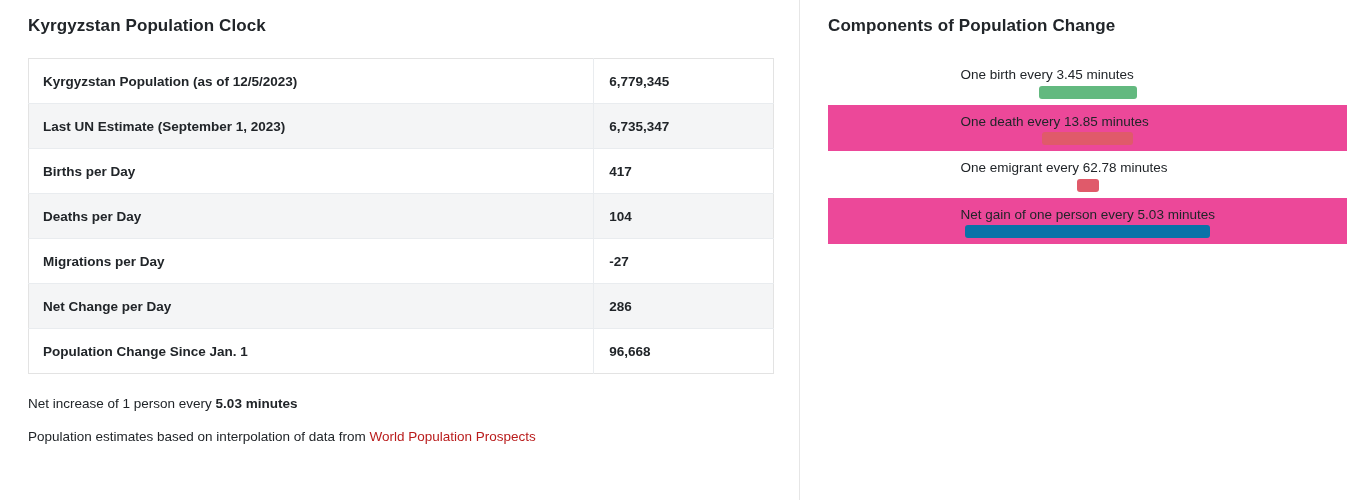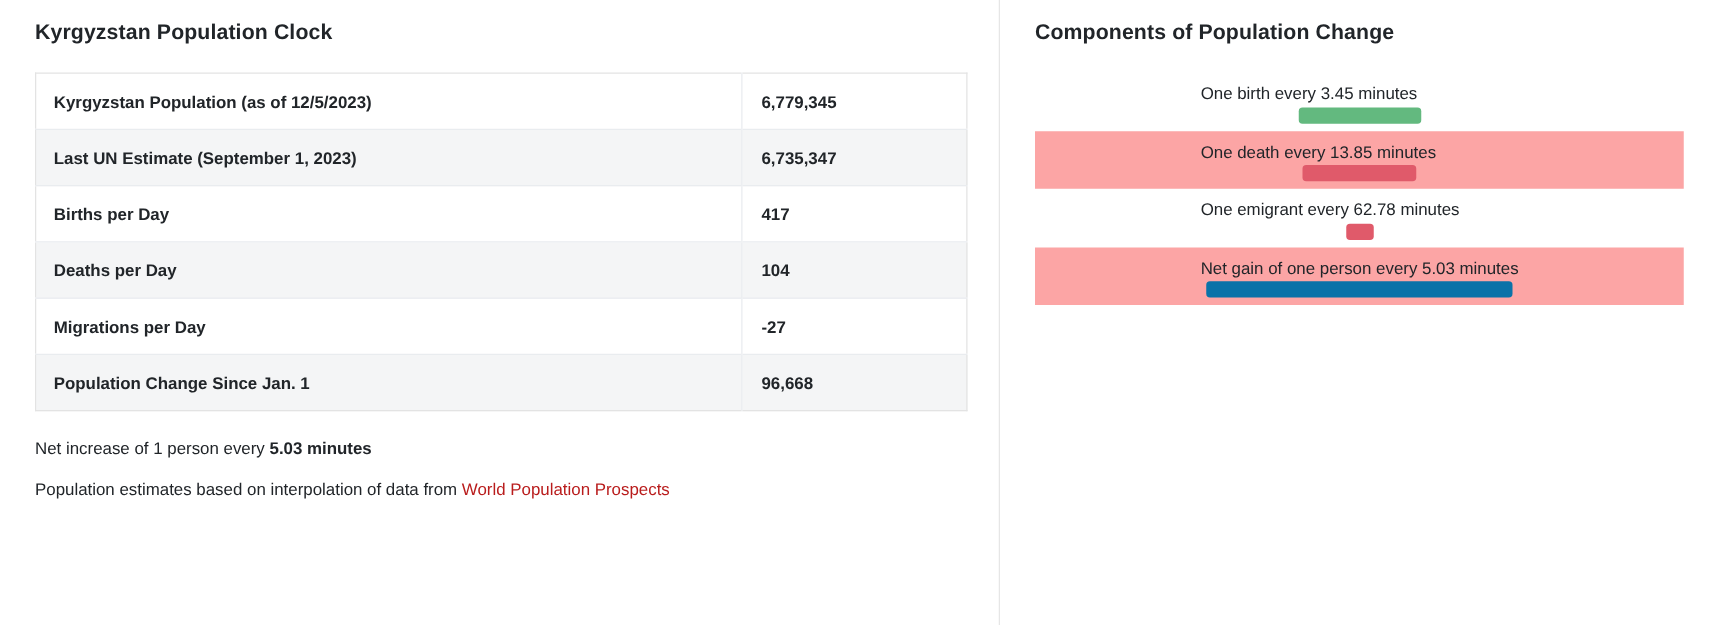--- a/index.html
+++ b/index.html
@@ -79,21 +79,21 @@
     margin-top: 22px;
     width: 519px;
   }
   .comp-row {
     display: flex;
     align-items: center;
     min-height: 38px;
     padding: 6px 0;
     flex-direction: column;
   }
-  .comp-row.alt { background: #fca5a5; }
+  .comp-row.alt { background: #ec4899; }
   .comp-label {
     width: 258px;
     font-size: 13.5px;
     color: #212529;
     line-height: 1.6;
     padding-left: 2px;
   }
   .bar-wrap {
     flex: 1;
     display: flex;
@@ -126,20 +126,24 @@
           <td class="label">Births per Day</td>
           <td class="value">417</td>
         </tr>
         <tr>
           <td class="label">Deaths per Day</td>
           <td class="value">104</td>
         </tr>
         <tr>
           <td class="label">Migrations per Day</td>
           <td class="value">-27</td>
+        </tr>
+        <tr>
+          <td class="label">Net Change per Day</td>
+          <td class="value">286</td>
         </tr>
         <tr>
           <td class="label">Population Change Since Jan. 1</td>
           <td class="value">96,668</td>
         </tr>
       </tbody>
     </table>
 
     <div class="note-line">
       <span>Net increase of 1 person every </span><b>5.03 minutes</b>

